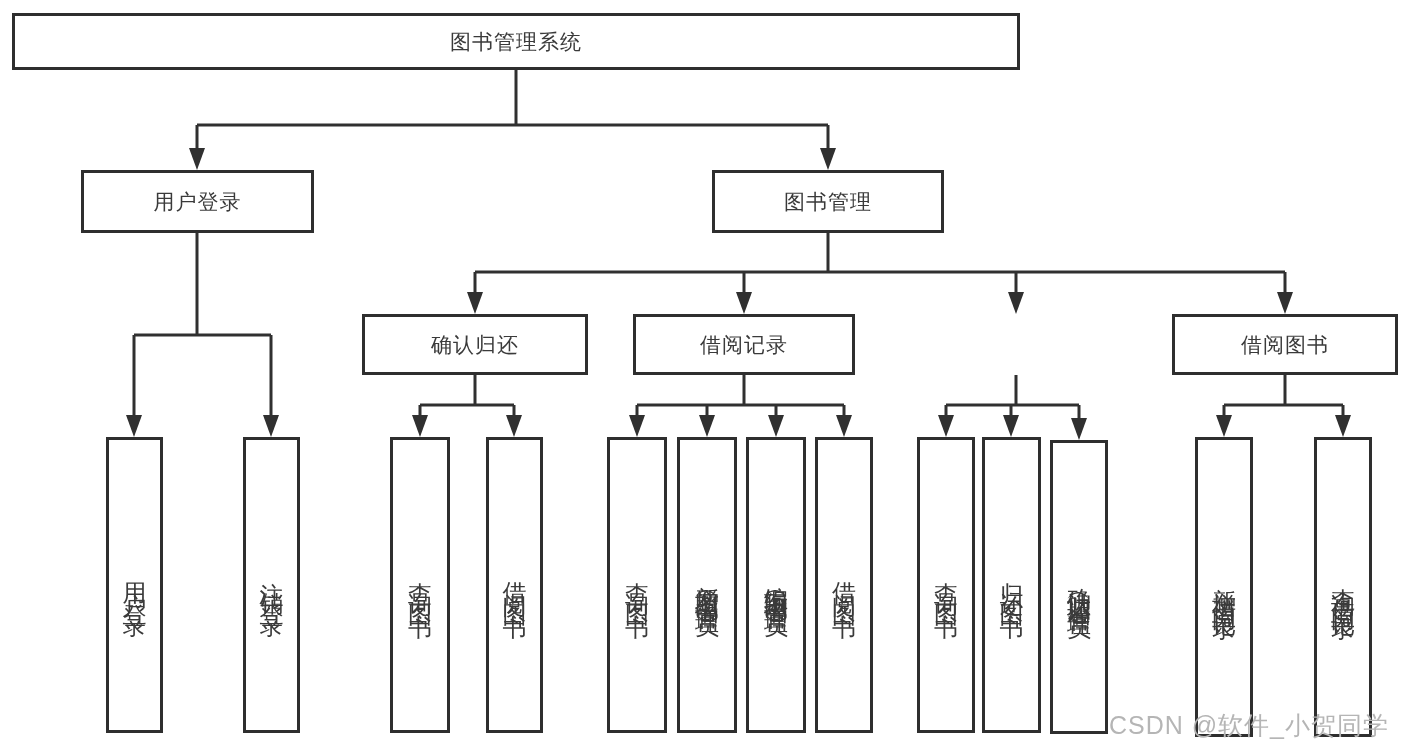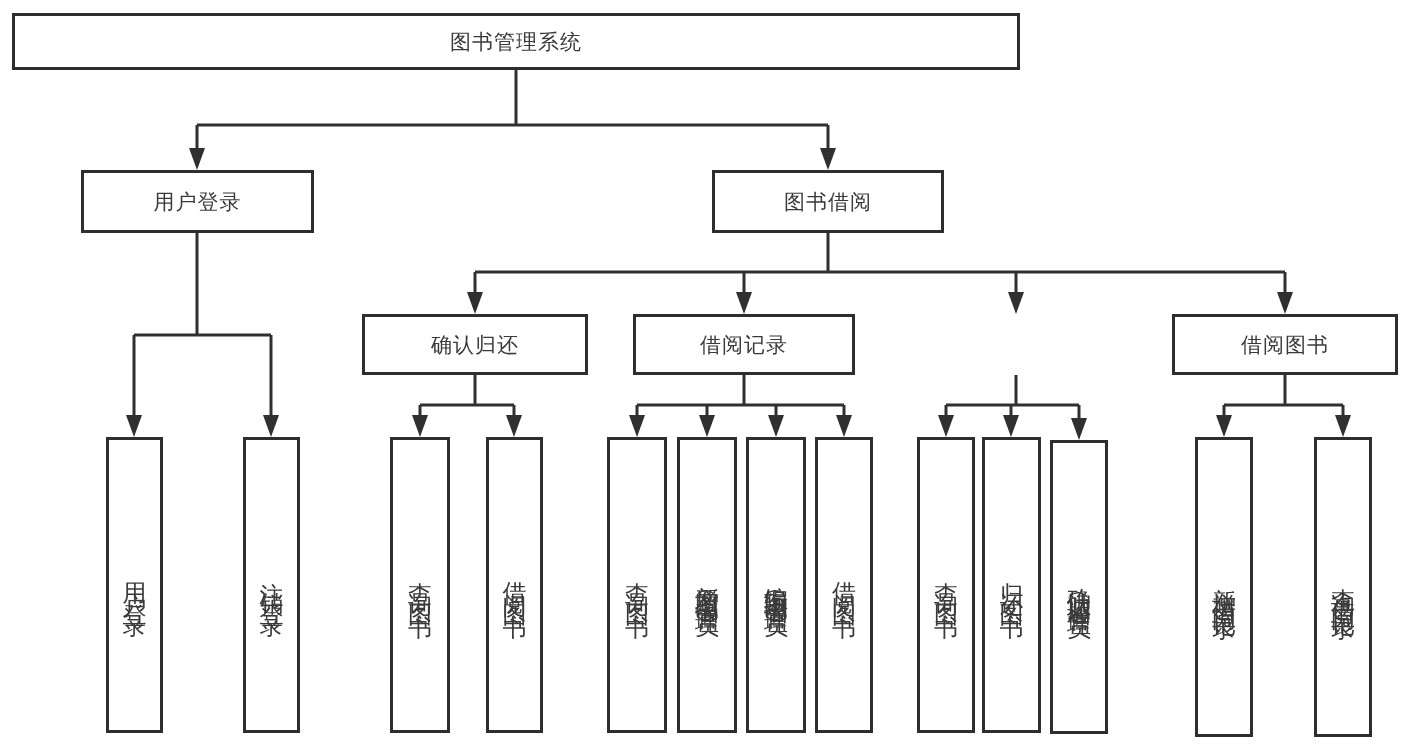--- a/index.html
+++ b/index.html
@@ -98,21 +98,21 @@
   </svg>
 
   <div class="node h" style="left:12px; top:13px; width:1008px; height:57px">
     <span>图书管理系统</span>
   </div>
 
   <div class="node h" style="left:81px; top:170px; width:233px; height:63px">
     <span>用户登录</span>
   </div>
   <div class="node h" style="left:712px; top:170px; width:232px; height:63px">
-    <span>图书借阅</span>
+    <span>图书管理</span>
   </div>
 
   <div class="node h" style="left:362px; top:314px; width:226px; height:61px">
     <span>确认归还</span>
   </div>
   <div class="node h" style="left:633px; top:314px; width:222px; height:61px">
     <span>借阅记录</span>
   </div>
   <div class="node h" style="left:1172px; top:314px; width:226px; height:61px">
     <span>借阅图书</span>
@@ -155,14 +155,15 @@
     <span>确认归还（管理员）</span>
   </div>
 
   <div class="node v v6" style="left:1195px; top:437px; width:58px; height:300px">
     <span>新增借阅记录</span>
   </div>
   <div class="node v v6" style="left:1314px; top:437px; width:58px; height:300px">
     <span>查询借阅记录</span>
   </div>
 
+  <div class="watermark">CSDN @软件_小贺同学</div>
 
 </div>
 
 </body></html>

